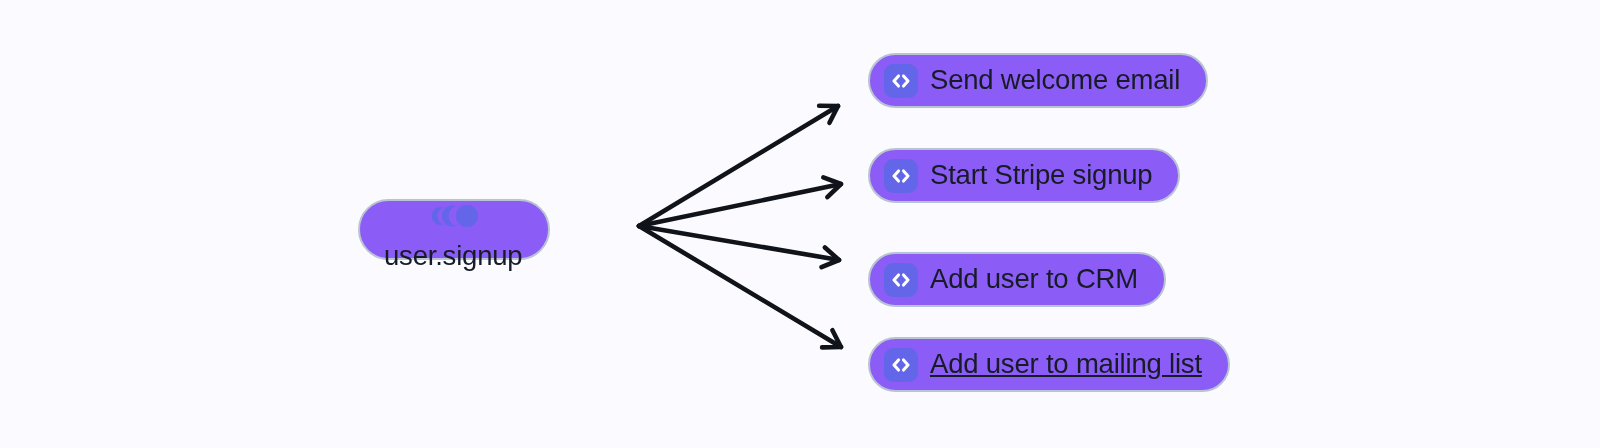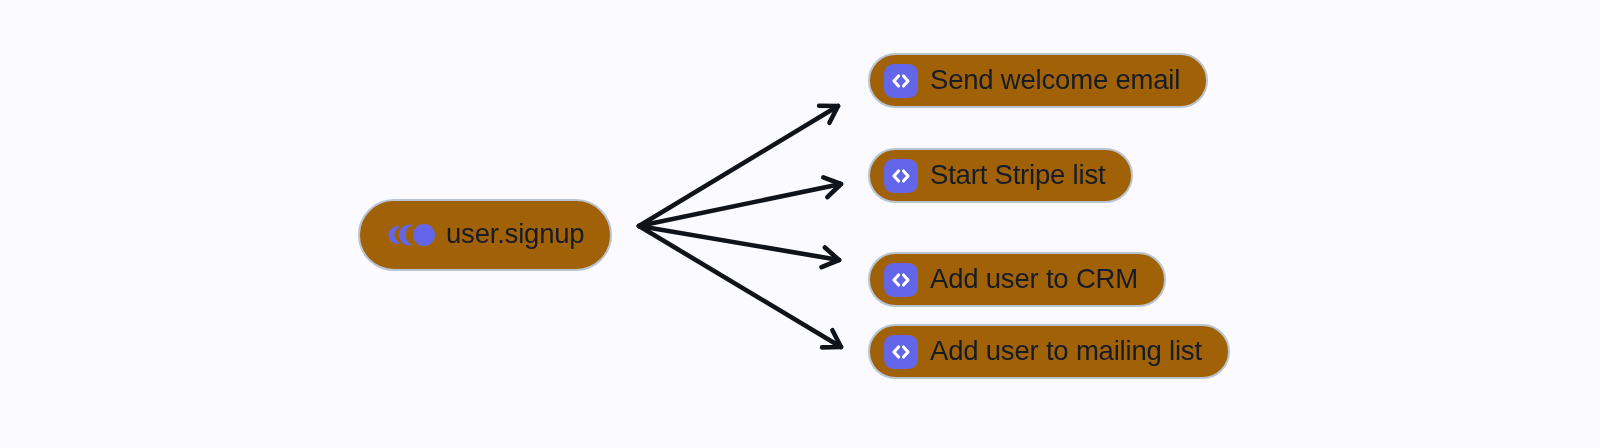--- a/index.html
+++ b/index.html
@@ -18,47 +18,48 @@
   .arrows {
     position: absolute;
     inset: 0;
     width: 1600px;
     height: 448px;
   }
   .node {
     position: absolute;
     display: inline-flex;
     align-items: center;
-    background: #a16207;
+    background: #8b5cf6;
     border: 2px solid #B9C4D2;
     border-radius: 999px;
     height: 55px;
     color: #161B26;
     font-size: 27.5px;
     letter-spacing: -0.2px;
     white-space: nowrap;
     cursor: default;
     text-align: right;
   }
   .trigger {
     left: 358px;
     top: 199px;
-    height: 72px;
+    height: 61px;
     padding: 0 26px 0 24px;
     gap: 10px;
+    flex-direction: column;
   }
   .fn {
     left: 868px;
     padding: 0 26px 0 14px;
     gap: 12px;
   }
   .fn-0 { top: 53px; }
   .fn-1 { top: 148px; }
   .fn-2 { top: 252px; }
-  .fn-3 { top: 324px; }
+  .fn-3 { top: 337px; text-decoration: underline; }
   .code-badge {
     display: inline-flex;
     width: 34px;
     height: 34px;
     flex: none;
   }
   .pulse-icon {
     display: inline-flex;
     flex: none;
   }
@@ -117,21 +118,21 @@
   </div>
 
   <div class="node fn fn-1">
     <span class="code-badge">
       <svg width="34" height="34" viewBox="0 0 34 34" aria-hidden="true">
         <rect width="34" height="34" rx="9.5" fill="#6366E8"></rect>
         <path d="M14.5 12 L10 17 L14.5 22" fill="none" stroke="#fff" stroke-width="3.1" stroke-linecap="round" stroke-linejoin="round"></path>
         <path d="M19.5 12 L24 17 L19.5 22" fill="none" stroke="#fff" stroke-width="3.1" stroke-linecap="round" stroke-linejoin="round"></path>
       </svg>
     </span>
-    <span class="label">Start Stripe list</span>
+    <span class="label">Start Stripe signup</span>
   </div>
 
   <div class="node fn fn-2">
     <span class="code-badge">
       <svg width="34" height="34" viewBox="0 0 34 34" aria-hidden="true">
         <rect width="34" height="34" rx="9.5" fill="#6366E8"></rect>
         <path d="M14.5 12 L10 17 L14.5 22" fill="none" stroke="#fff" stroke-width="3.1" stroke-linecap="round" stroke-linejoin="round"></path>
         <path d="M19.5 12 L24 17 L19.5 22" fill="none" stroke="#fff" stroke-width="3.1" stroke-linecap="round" stroke-linejoin="round"></path>
       </svg>
     </span>

